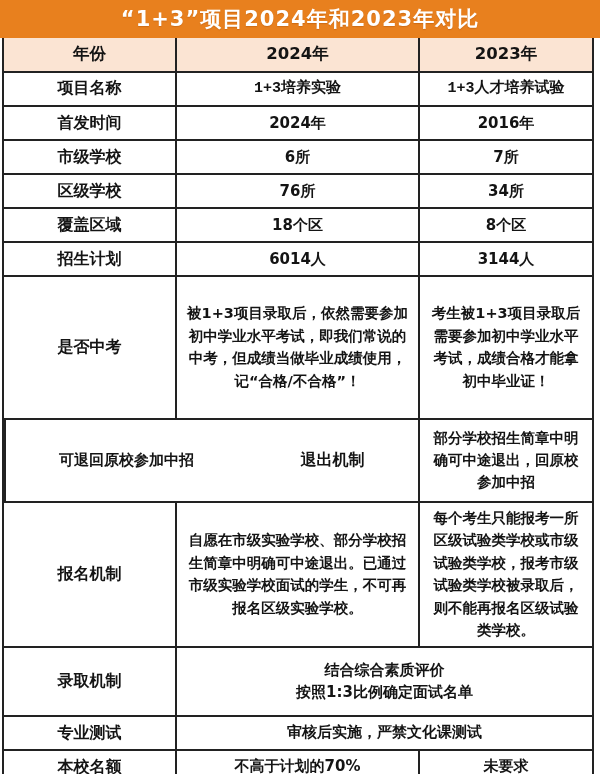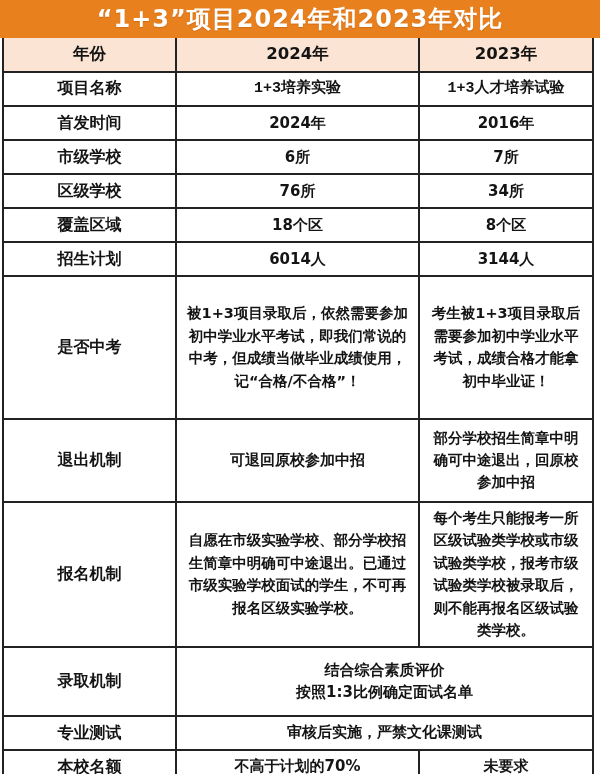--- a/index.html
+++ b/index.html
@@ -21,21 +21,21 @@
     overflow: hidden;
   }
   .title-bar {
     width: 600px;
     height: 38px;
     background: var(--orange);
     color: var(--title-text);
     display: flex;
     align-items: center;
     justify-content: center;
-    font-size: 24px;
+    font-size: 21px;
     letter-spacing: 1px;
     text-shadow: 0 1px 1px rgba(160,70,0,0.35);
   }
   .table {
     margin-left: 2px;
     width: 592px;
     border-left: 2px solid var(--border);
     border-right: 2px solid var(--border);
     border-bottom: 2px solid var(--border);
     background: #ffffff;
@@ -104,22 +104,22 @@
         <div class="cell label">招生计划</div>
         <div class="cell colA">6014人</div>
         <div class="cell colB">3144人</div>
       </div>
       <div class="row" style="min-height: 143px;">
         <div class="cell label">是否中考</div>
         <div class="cell colA para">被1+3项目录取后，依然需要参加初中学业水平考试，即我们常说的中考，但成绩当做毕业成绩使用，记“合格/不合格”！</div>
         <div class="cell colB para">考生被1+3项目录取后需要参加初中学业水平考试，成绩合格才能拿初中毕业证！</div>
       </div>
       <div class="row" style="min-height: 83px;">
+        <div class="cell colA">可退回原校参加中招</div>
         <div class="cell label">退出机制</div>
-        <div class="cell colA">可退回原校参加中招</div>
         <div class="cell colB para">部分学校招生简章中明确可中途退出，回原校参加中招</div>
       </div>
       <div class="row" style="min-height: 135px;">
         <div class="cell label">报名机制</div>
         <div class="cell colA para">自愿在市级实验学校、部分学校招生简章中明确可中途退出。已通过市级实验学校面试的学生，不可再报名区级实验学校。</div>
         <div class="cell colB para">每个考生只能报考一所区级试验类学校或市级试验类学校，报考市级试验类学校被录取后，则不能再报名区级试验类学校。</div>
       </div>
       <div class="row" style="min-height: 69px;">
         <div class="cell label">录取机制</div>
         <div class="cell merged">

